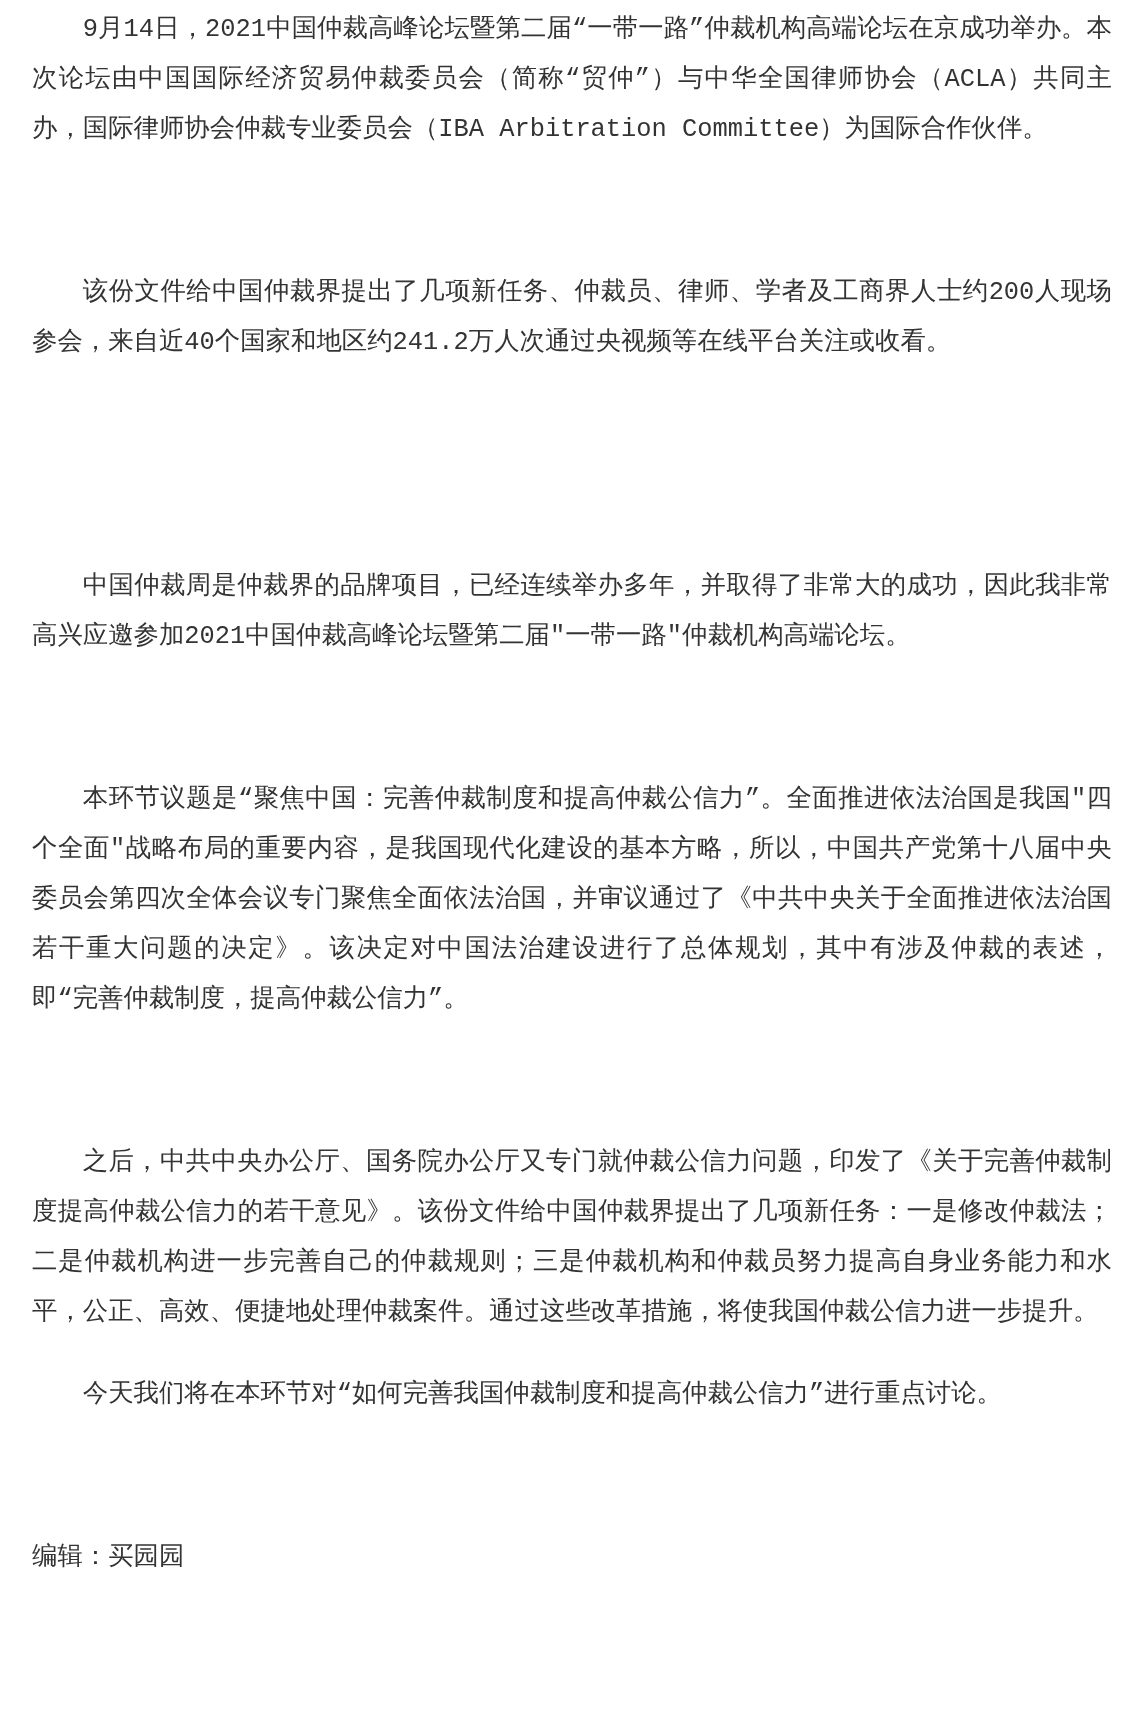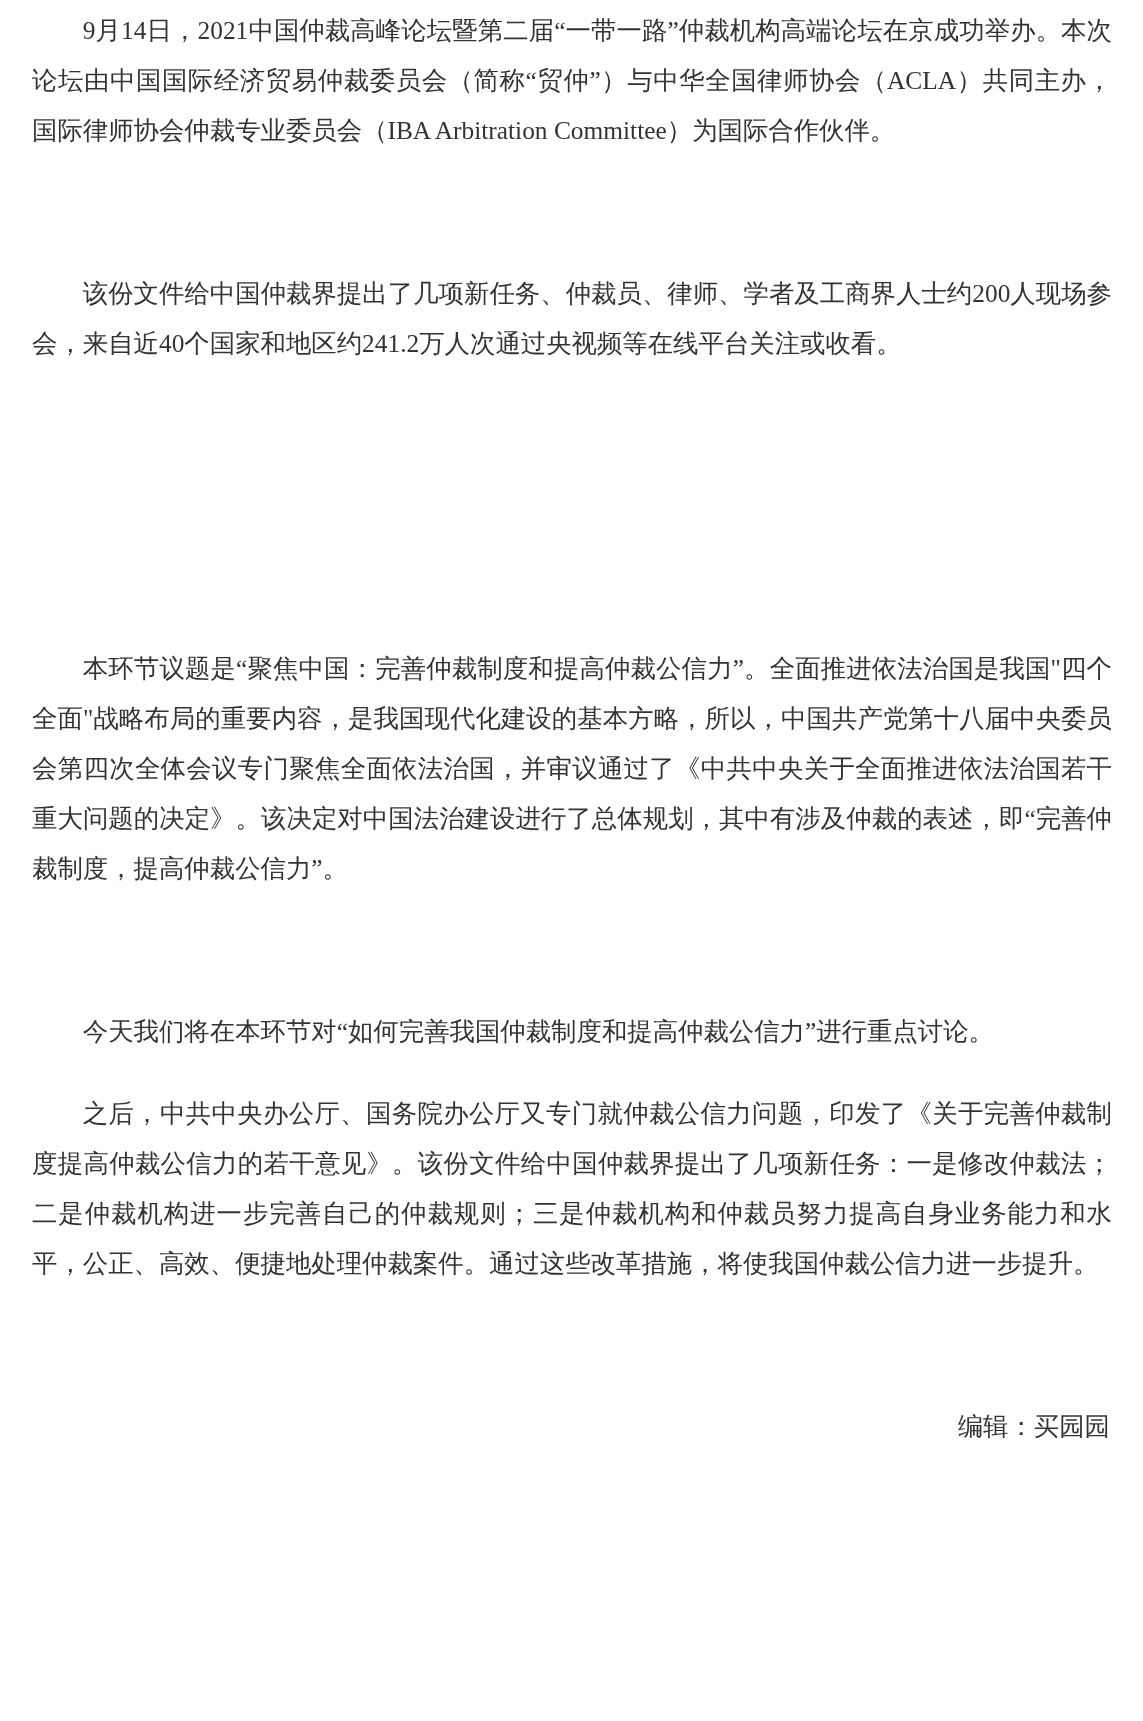--- a/index.html
+++ b/index.html
@@ -11,57 +11,58 @@
       width: 1143px;
       height: 1721px;
       overflow: hidden;
       position: relative;
     }
     .article {
       position: absolute;
       left: 32px;
       top: 5px;
       width: 1080px;
-      font-family: Liberation Serif, serif;
+      font-family: Liberation Mono, monospace;
       font-size: 25.4px;
       line-height: 50px;
       color: #333333;
     }
     .para {
       margin: 0 0 32px 0;
       text-indent: 2em;
       text-align: justify;
       letter-spacing: 0;
     }
     .spacer {
       height: 50px;
       margin: 0 0 31px 0;
     }
     .editor {
       margin: 0;
-      text-align: right;
+      text-align: left;
       padding-right: 2px;
     }
   </style>
 </head>
 <body>
 
 <div class="article">
   <p class="para">9月14日，2021中国仲裁高峰论坛暨第二届“一带一路”仲裁机构高端论坛在京成功举办。本次论坛由中国国际经济贸易仲裁委员会（简称“贸仲”）与中华全国律师协会（ACLA）共同主办，国际律师协会仲裁专业委员会（IBA Arbitration Committee）为国际合作伙伴。</p>
   <div class="spacer"></div>
 
   <p class="para">该份文件给中国仲裁界提出了几项新任务、仲裁员、律师、学者及工商界人士约200人现场参会，来自近40个国家和地区约241.2万人次通过央视频等在线平台关注或收看。</p>
   <div class="spacer"></div>
 
   <div class="spacer"></div>
 
+  <p class="para">中国仲裁周是仲裁界的品牌项目，已经连续举办多年，并取得了非常大的成功，因此我非常高兴应邀参加2021中国仲裁高峰论坛暨第二届"一带一路"仲裁机构高端论坛。</p>
   <div class="spacer"></div>
 
   <p class="para">本环节议题是“聚焦中国：完善仲裁制度和提高仲裁公信力”。全面推进依法治国是我国"四个全面"战略布局的重要内容，是我国现代化建设的基本方略，所以，中国共产党第十八届中央委员会第四次全体会议专门聚焦全面依法治国，并审议通过了《中共中央关于全面推进依法治国若干重大问题的决定》。该决定对中国法治建设进行了总体规划，其中有涉及仲裁的表述，即“完善仲裁制度，提高仲裁公信力”。</p>
   <div class="spacer"></div>
 
+  <p class="para">之后，中共中央办公厅、国务院办公厅又专门就仲裁公信力问题，印发了《关于完善仲裁制度提高仲裁公信力的若干意见》。该份文件给中国仲裁界提出了几项新任务：一是修改仲裁法；二是仲裁机构进一步完善自己的仲裁规则；三是仲裁机构和仲裁员努力提高自身业务能力和水平，公正、高效、便捷地处理仲裁案件。通过这些改革措施，将使我国仲裁公信力进一步提升。</p>
+
   <p class="para">今天我们将在本环节对“如何完善我国仲裁制度和提高仲裁公信力”进行重点讨论。</p>
-
-  <p class="para">之后，中共中央办公厅、国务院办公厅又专门就仲裁公信力问题，印发了《关于完善仲裁制度提高仲裁公信力的若干意见》。该份文件给中国仲裁界提出了几项新任务：一是修改仲裁法；二是仲裁机构进一步完善自己的仲裁规则；三是仲裁机构和仲裁员努力提高自身业务能力和水平，公正、高效、便捷地处理仲裁案件。通过这些改革措施，将使我国仲裁公信力进一步提升。</p>
   <div class="spacer"></div>
 
   <p class="editor">编辑：买园园</p>
 </div>
 
 </body></html>

